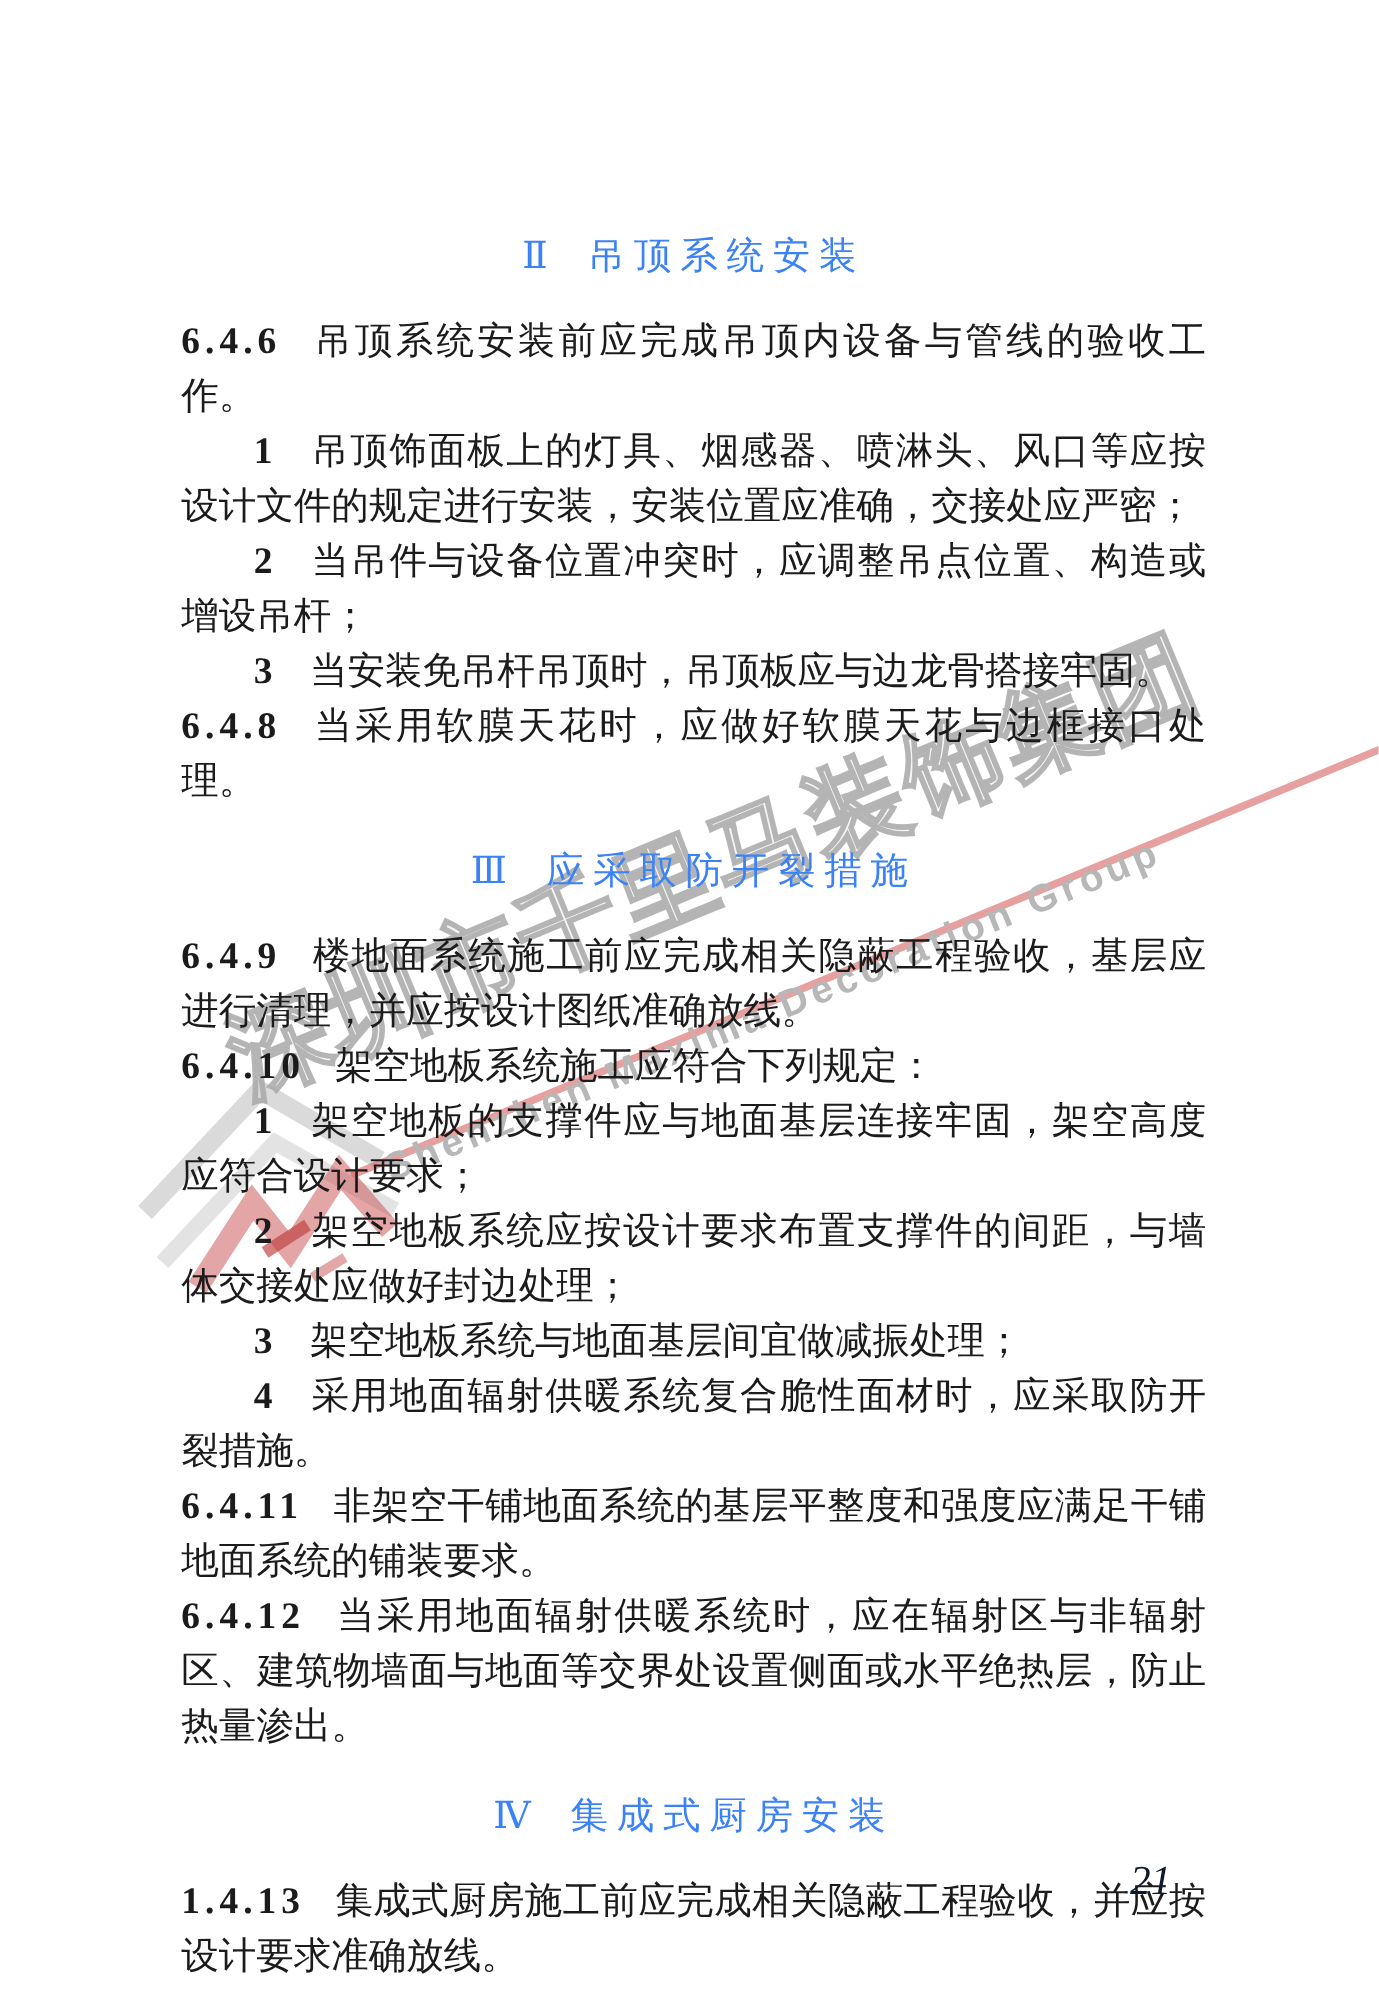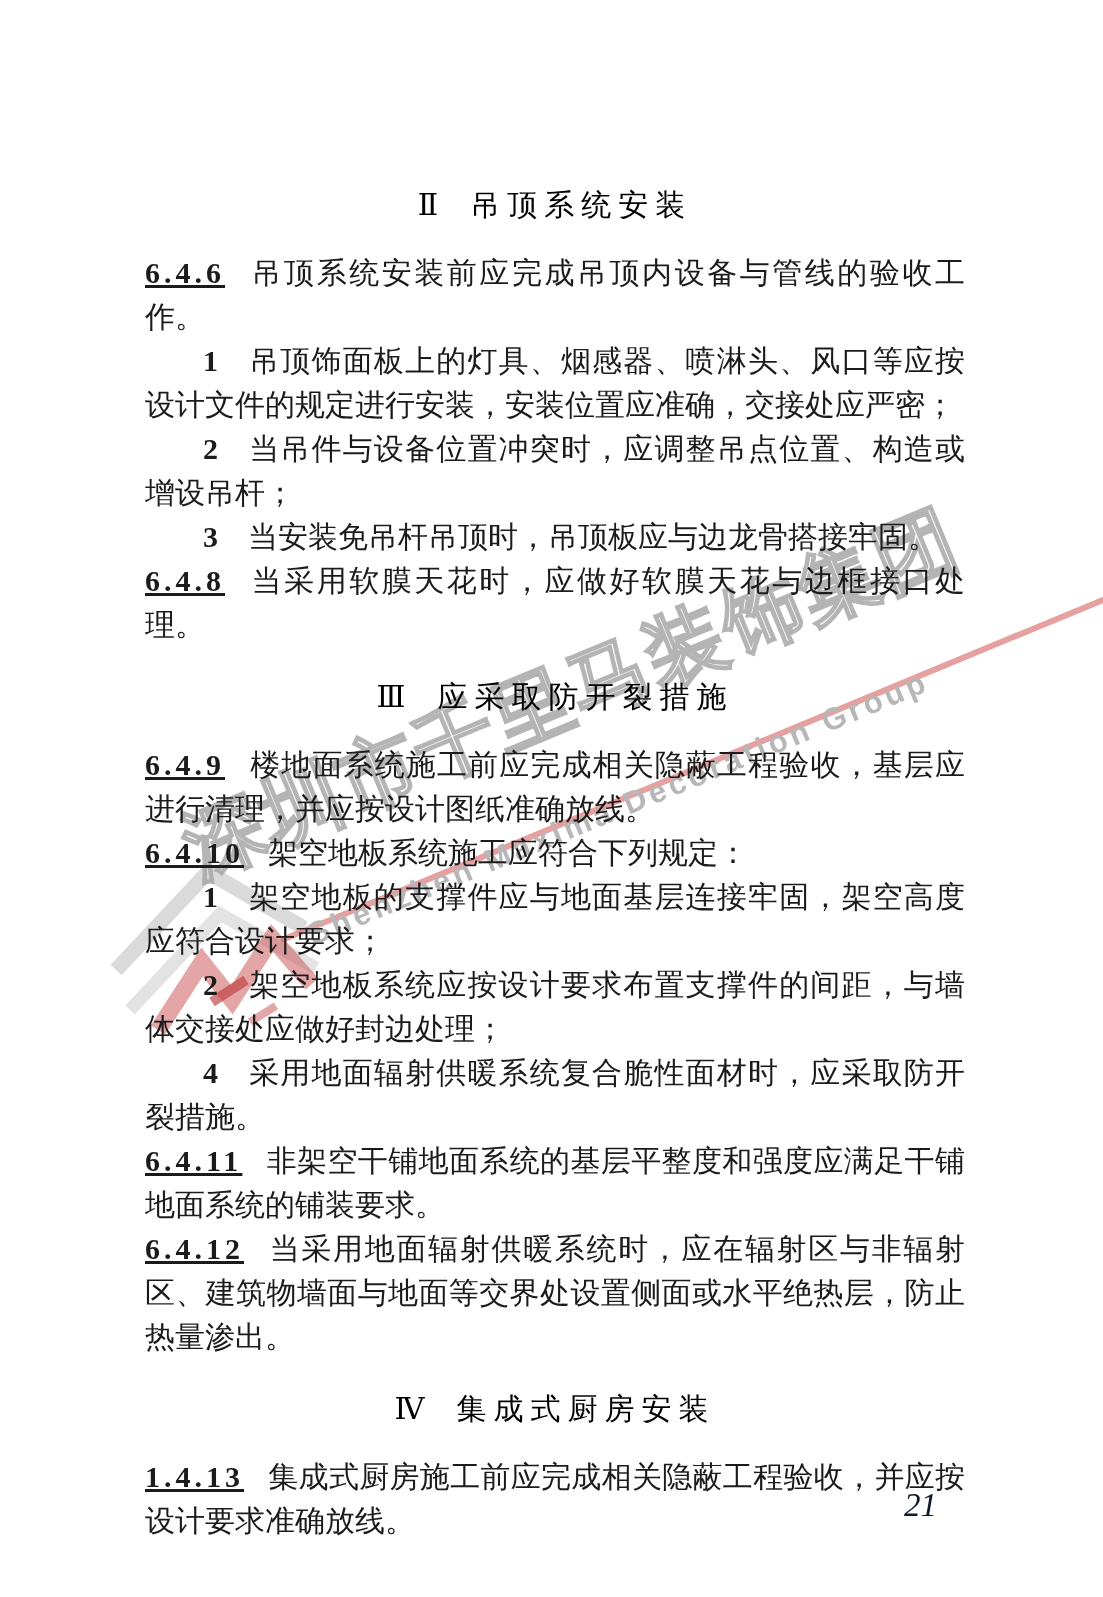--- a/index.html
+++ b/index.html
@@ -36,28 +36,28 @@
     color:#b7b7b7;
   }
   .wm-logo { position:absolute; left:100px; top:852px; }
 
   
   .content {
     position:absolute; left:145px; top:183px; width:820px; z-index:2;
   }
   .sec-heading {
     margin:28px 0 24px 0; font-size:30px; line-height:44px; font-weight:normal;
-    text-align:center; color:#000000;
+    text-align:center; color:#3b82f6;
   }
   .sec-heading:first-child { margin-top:0; }
   .sec-num { display:inline-block; margin-right:30px; letter-spacing:2px; }
   .sec-title { letter-spacing:7px; }
 
   p.block { margin:0; font-size:30px; line-height:44px; text-align:justify; }
-  p.clause .cnum { font-weight:bold; letter-spacing:4px; margin-right:24px;text-decoration:underline; }
+  p.clause .cnum { font-weight:bold; letter-spacing:4px; margin-right:24px; }
   p.item { text-indent:58px; }
   p.item .cnum { font-weight:bold; margin-right:30px; }
 
   .page-number {
     position:absolute; top:1487px; right:166px; z-index:2;
     font-size:33px; font-style:italic; color:#0f172a;
     font-family:"Liberation Serif","DejaVu Serif",serif;
   }
 </style>
 </head>
@@ -93,20 +93,21 @@
     <p class="block clause"><span class="cnum">6.4.8</span><span class="ctext">当采用软膜天花时，应做好软膜天花与边框接口处理。</span></p>
 
     <h2 class="sec-heading">
       <span class="sec-num">Ⅲ</span><span class="sec-title">应采取防开裂措施</span>
     </h2>
 
     <p class="block clause"><span class="cnum">6.4.9</span><span class="ctext">楼地面系统施工前应完成相关隐蔽工程验收，基层应进行清理，并应按设计图纸准确放线。</span></p>
     <p class="block clause"><span class="cnum">6.4.10</span><span class="ctext">架空地板系统施工应符合下列规定：</span></p>
     <p class="block item"><span class="cnum">1</span><span class="ctext">架空地板的支撑件应与地面基层连接牢固，架空高度应符合设计要求；</span></p>
     <p class="block item"><span class="cnum">2</span><span class="ctext">架空地板系统应按设计要求布置支撑件的间距，与墙体交接处应做好封边处理；</span></p>
+    <p class="block item"><span class="cnum">3</span><span class="ctext">架空地板系统与地面基层间宜做减振处理；</span></p>
     <p class="block item"><span class="cnum">4</span><span class="ctext">采用地面辐射供暖系统复合脆性面材时，应采取防开裂措施。</span></p>
     <p class="block clause"><span class="cnum">6.4.11</span><span class="ctext">非架空干铺地面系统的基层平整度和强度应满足干铺地面系统的铺装要求。</span></p>
     <p class="block clause"><span class="cnum">6.4.12</span><span class="ctext">当采用地面辐射供暖系统时，应在辐射区与非辐射区、建筑物墙面与地面等交界处设置侧面或水平绝热层，防止热量渗出。</span></p>
 
     <h2 class="sec-heading">
       <span class="sec-num">Ⅳ</span><span class="sec-title">集成式厨房安装</span>
     </h2>
 
     <p class="block clause"><span class="cnum">1.4.13</span><span class="ctext">集成式厨房施工前应完成相关隐蔽工程验收，并应按设计要求准确放线。</span></p>
 

